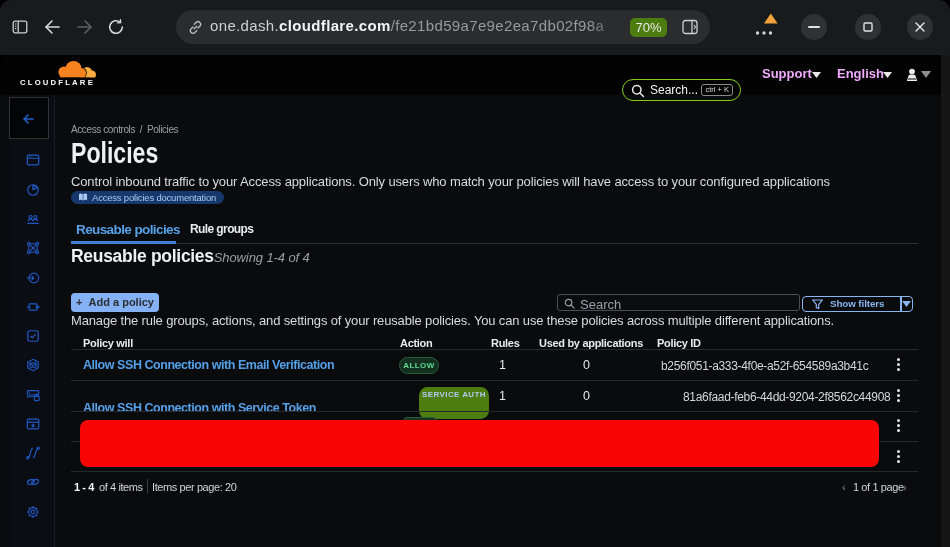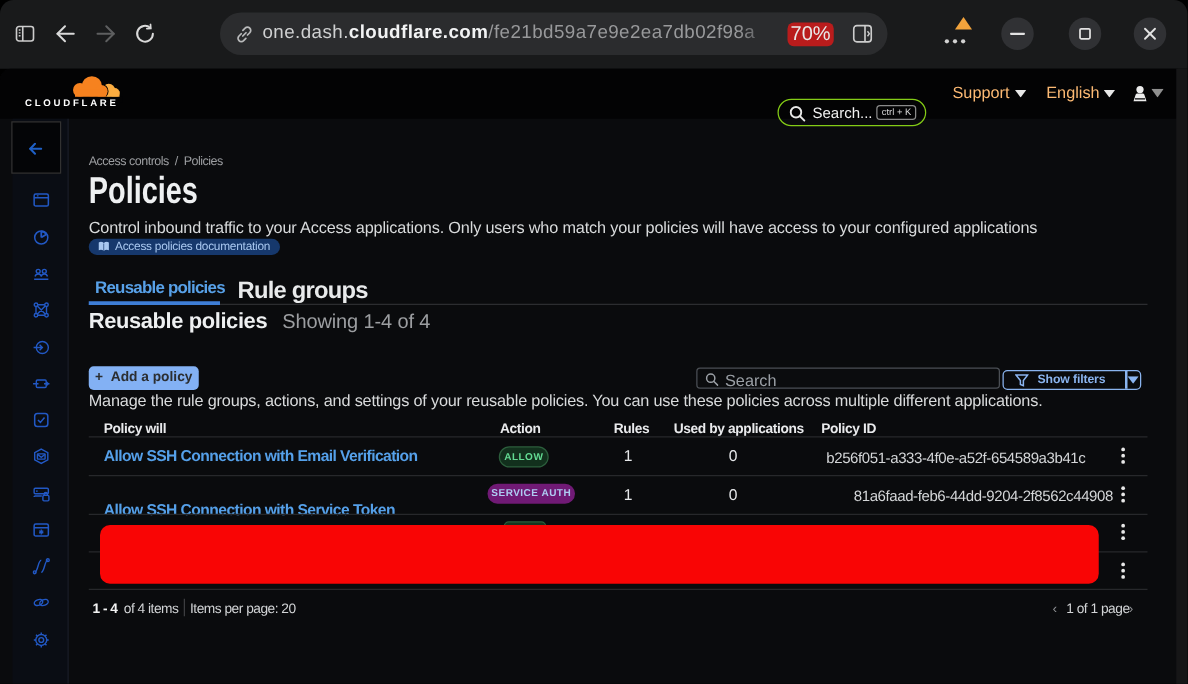--- a/index.html
+++ b/index.html
@@ -11,62 +11,62 @@
 #chrome { position:absolute; top:0; left:0; width:950px; height:55px;
   background:#191a1b; border-radius:11px 11px 0 0; }
 #chrome svg { position:absolute; }
 #urlbar { position:absolute; left:176px; top:10px; width:534px; height:34px;
   background:#2b2c2e; border-radius:17px; overflow:hidden; }
 #urltext { position:absolute; left:34px; top:7px; font-size:15px; color:#d5d6d7;
   white-space:nowrap; letter-spacing:0.35px; }
 #urlfade { position:absolute; right:78px; top:0; width:42px; height:34px;
   background:linear-gradient(90deg, rgba(43,44,46,0), #2b2c2e 75%); }
 #zoombadge { position:absolute; left:454px; top:8px; width:37px; height:19px;
-  background:#b91c1c; border-radius:5px; color:#e8e8e8; font-size:16px;
+  background:#4d7c0f; border-radius:5px; color:#e8e8e8; font-size:13px;
   text-align:center; line-height:19px; }
 .winbtn { position:absolute; top:14px; width:26px; height:26px; border-radius:50%;
   background:#303134; }
 
 
 #page { position:absolute; top:55px; left:0; width:950px; height:492px;
   background:#0a0b0d; border-radius:9px 9px 0 0; overflow:hidden; }
 
 
 #nav { position:absolute; top:0; left:0; width:950px; height:40px; background:#030304; }
 #searchpill { position:absolute; left:622px; top:24px; width:119px; height:22px;
   border:1px solid #84cc16; border-radius:11px; }
 #searchpill .stext { position:absolute; left:27px; top:3px; font-size:12px; color:#f2f2f2; }
 #searchpill .kbd { position:absolute; right:7px; top:4px; font-size:7.5px; color:#d8d8d8;
   border:1px solid #8a8a8a; border-radius:3px; padding:1px 3px; line-height:1; }
-.navitem { position:absolute; top:11px; font-size:13px; color:#fdba74; font-weight:400; }
+.navitem { position:absolute; top:11px; font-size:13px; color:#f0abfc; font-weight:700; }
 
 
 #rail { position:absolute; left:10px; top:40px; width:45px; height:452px;
   background:#0a0d14; border-right:1px solid #191d26; }
 #backbox { position:absolute; left:-1px; top:2px; width:40px; height:42px;
   background:#040507; border:1px solid #323232; }
 .sic { position:absolute; left:16px; }
 
 
 #content { position:absolute; left:55px; top:40px; width:886px; height:452px; }
 .crumb { position:absolute; left:16px; top:29px; font-size:10px; color:#9c9ea1; letter-spacing:-0.4px; }
 h1 { position:absolute; left:16px; top:41px; font-size:30px; color:#eef0f1;
   font-weight:700; transform:scaleX(0.77); transform-origin:left; }
 .desc { position:absolute; left:16px; top:79px; font-size:13px; color:#d8dadb; letter-spacing:-0.13px; white-space:nowrap; }
 #docbadge { position:absolute; left:16px; top:96px; height:13px; background:#16386c;
   border-radius:7px; color:#a9c8f0; font-size:9.5px; line-height:13px; padding:0 8px 0 21px; letter-spacing:-0.2px; }
 .tab1 { position:absolute; left:21px; top:127px; font-size:13.5px; font-weight:700; color:#58a1e8;
   white-space:nowrap; letter-spacing:-0.6px; }
-.tab2 { position:absolute; left:135px; top:127px; font-size:19px; font-weight:700; color:#e8eaeb;
+.tab2 { position:absolute; left:135px; top:127px; font-size:12px; font-weight:700; color:#e8eaeb;
   white-space:nowrap; letter-spacing:-0.6px; }
 #tabline { position:absolute; left:16px; top:148px; width:847px; height:1px; background:#2c2d30; }
 #tabunder { position:absolute; left:16px; top:146px; width:105px; height:3px; background:#3e7ed6; }
 .h2row { position:absolute; left:16px; top:151px; white-space:nowrap; }
 .h2 { font-size:17.5px; font-weight:700; color:#eef0f1; letter-spacing:-0.3px; }
-.showing { font-size:16px; color:#9c9ea1; margin-left:12px; letter-spacing:-0.1px; }
+.showing { font-size:13px; font-style:italic; color:#9c9ea1; letter-spacing:-0.1px; }
 .desc2 { position:absolute; left:16px; top:174px; font-size:13px; color:#d8dadb; letter-spacing:-0.15px; white-space:nowrap;margin-top:44px; }
 #addbtn { position:absolute; left:16px; top:198px; width:88px; height:19px;
   background:#83b1f4; border-radius:4px; color:#2b2e31; font-size:11px; font-weight:700;
   text-align:center; line-height:19px; }
 #tsearch { position:absolute; left:502px; top:199px; width:243px; height:17px;
   border:1px solid #4b4f55; border-radius:3px; background:#0b0c0e; }
 #tsearch .ph { position:absolute; left:22px; top:2px; font-size:13px; color:#9ba0a6; }
 #filterbtn { position:absolute; left:747px; top:201px; width:111px; height:16px;
   border:1.5px solid #8ab4ef; border-radius:4px; color:#8ab4ef; font-size:9.8px; font-weight:700; letter-spacing:-0.1px; }
 
@@ -323,21 +323,21 @@
     <span class="cellnum" style="left:528px;top:263px">0</span>
     <span class="cellid" style="left:606px;top:264px">b256f051-a333-4f0e-a52f-654589a3b41c</span>
     <div class="dots" style="top:263px">
         <i></i>
         <i></i>
         <i></i>
       </div>
     <div class="hline" style="top:285px"></div>
 
     <span class="rowlink" style="top:306px">Allow SSH Connection with Service Token</span>
-    <span class="badge" style="left:335px;top:292px;width:70px;height:16px;line-height:16.5px;background:#701a75;color:#aecbf2">SERVICE AUTH</span>
+    <span class="badge" style="left:364px;top:292px;width:70px;height:32px;line-height:16.5px;background:#4d7c0f;color:#aecbf2">SERVICE AUTH</span>
     <span class="cellnum" style="left:444px;top:294px">1</span>
     <span class="cellnum" style="left:528px;top:294px">0</span>
     <span class="cellid" style="left:628px;top:295px">81a6faad-feb6-44dd-9204-2f8562c44908</span>
     <div class="dots" style="top:294px">
         <i></i>
         <i></i>
         <i></i>
       </div>
     <div class="hline" style="top:316px"></div>
 

